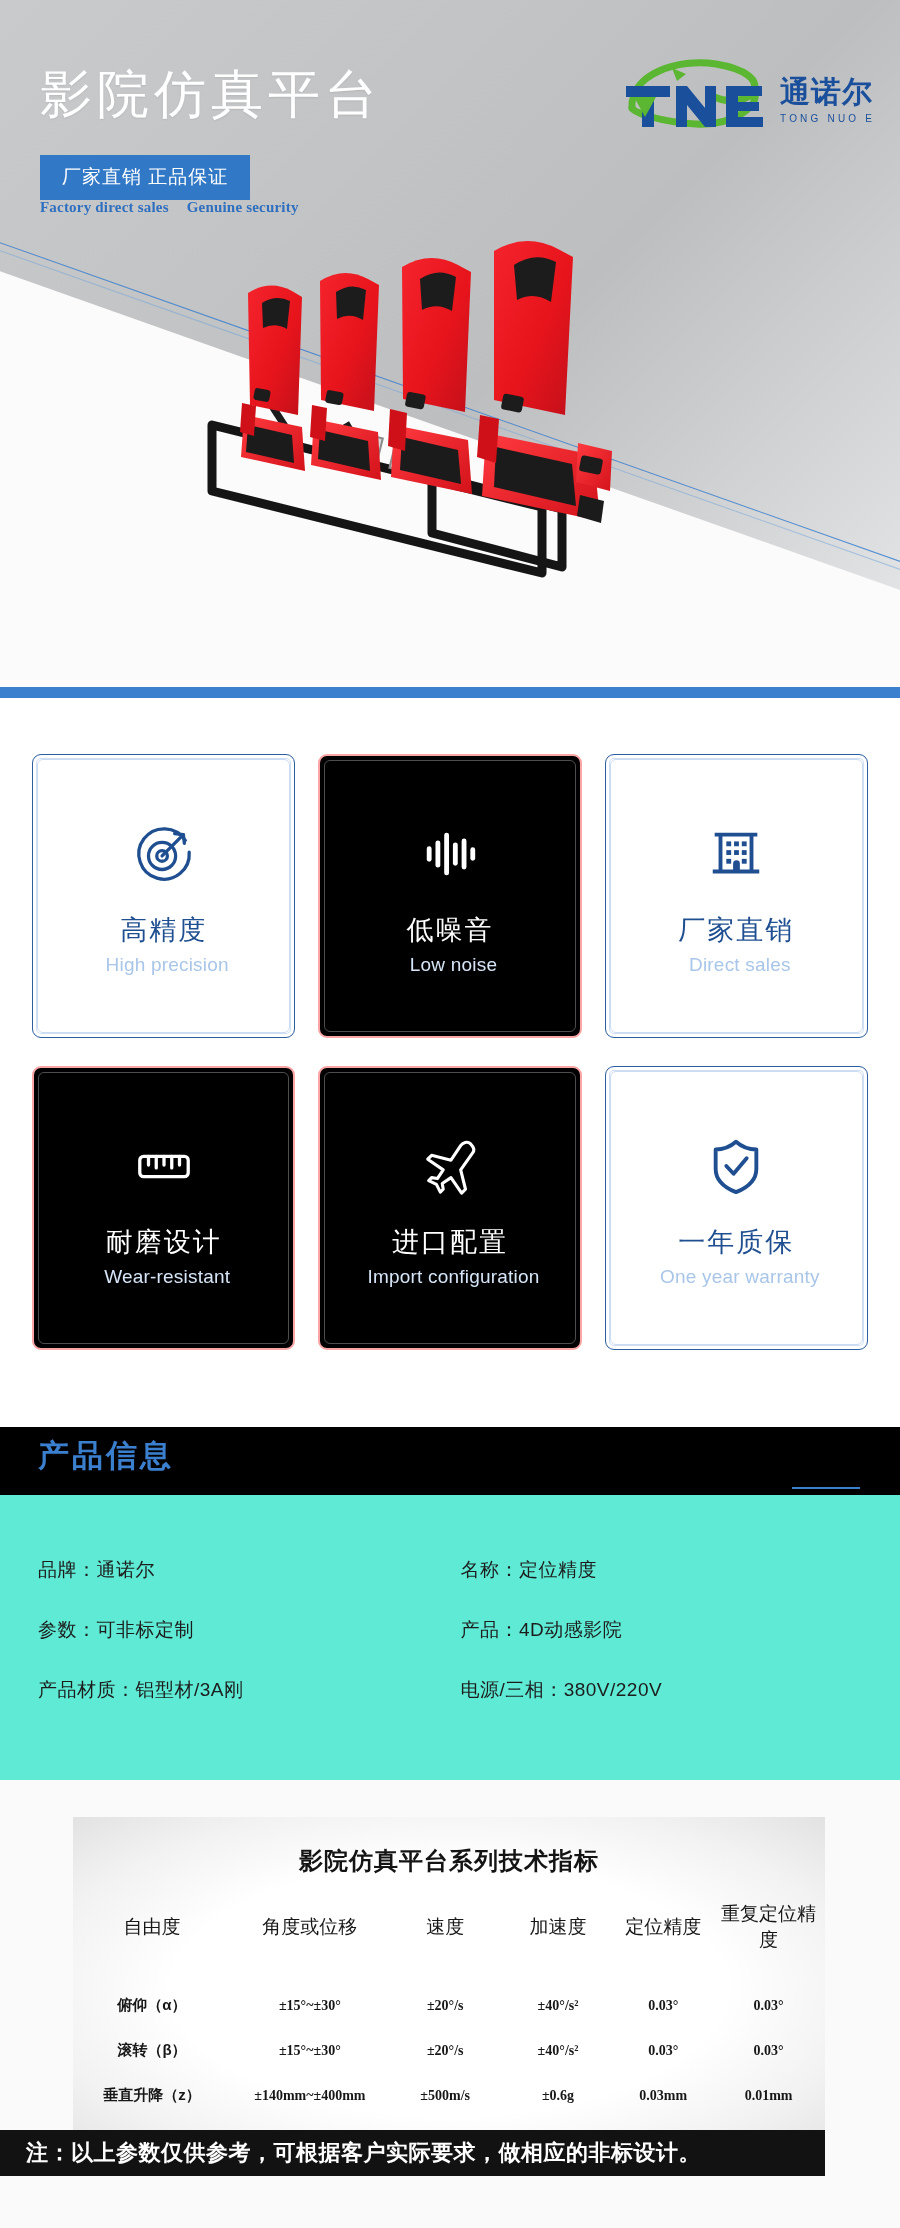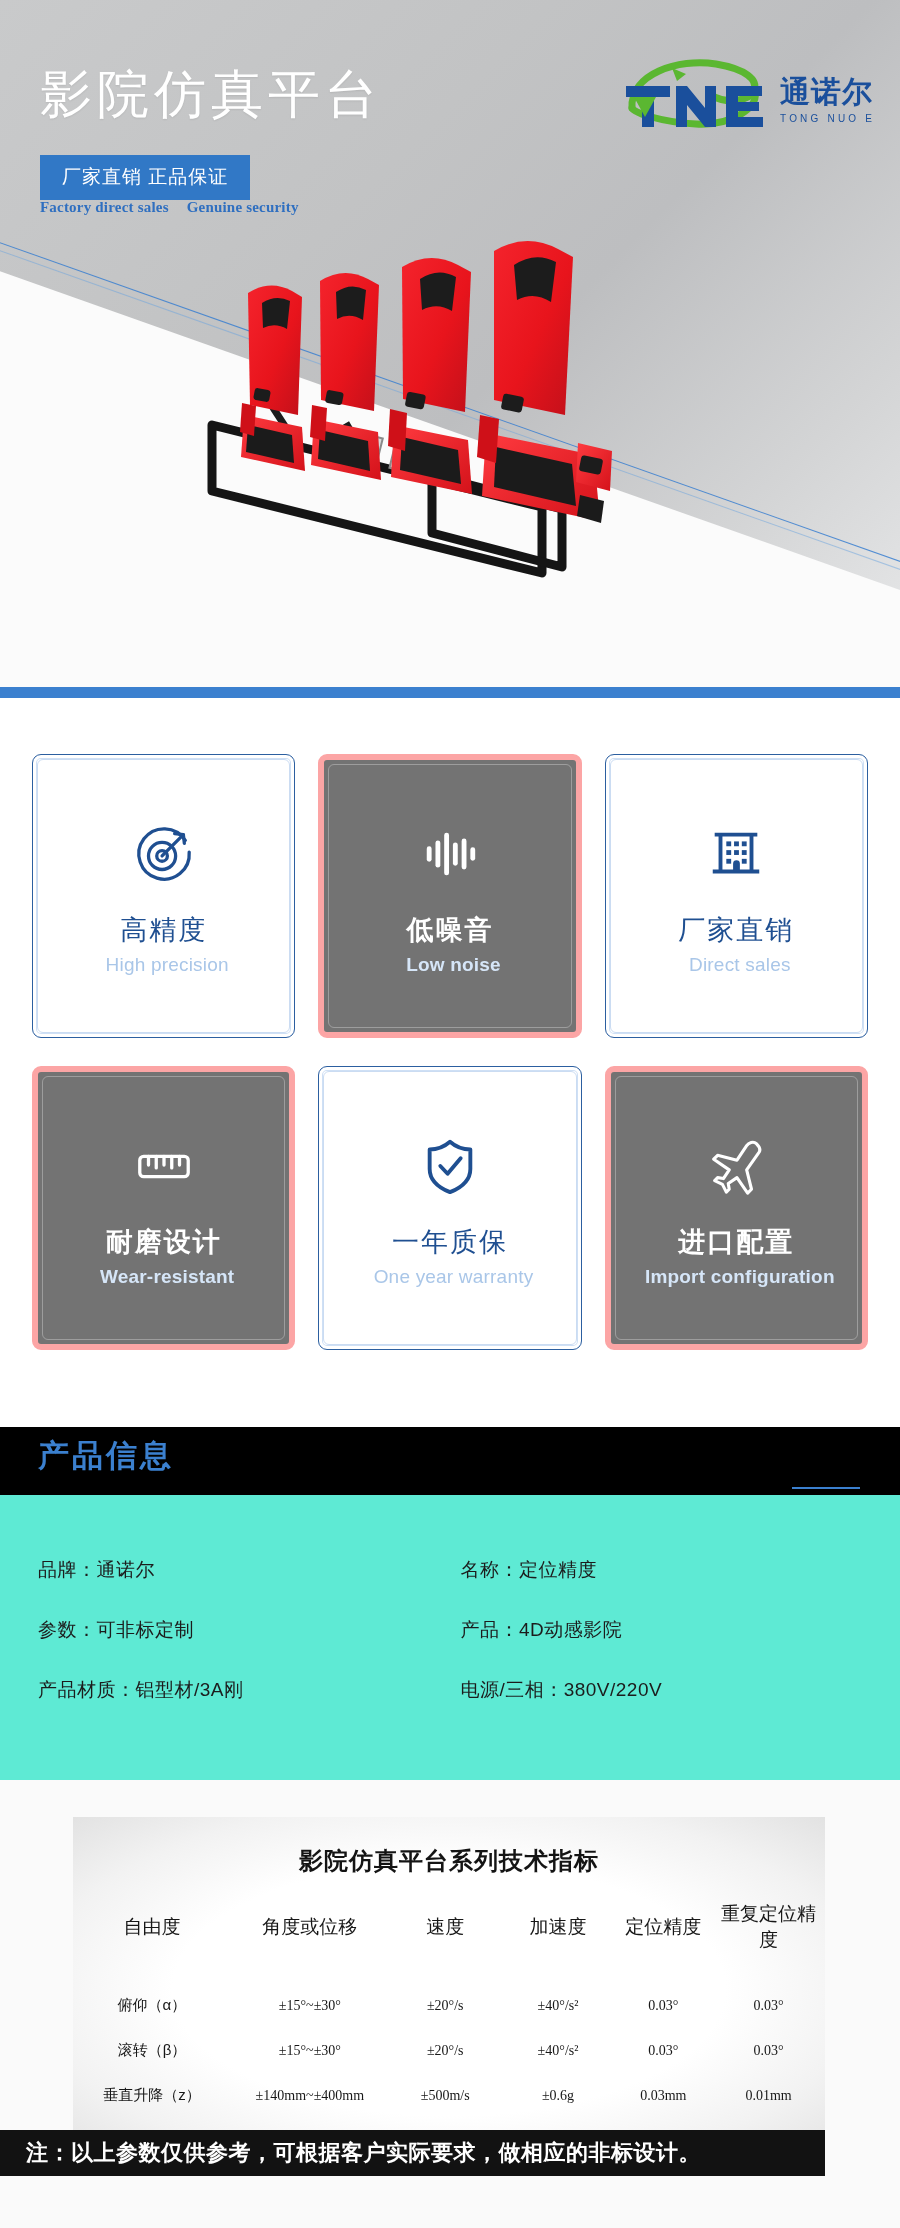--- a/index.html
+++ b/index.html
@@ -130,23 +130,22 @@
     box-shadow: 0 0 0 3px #ffffff inset, 0 0 0 4px #cfe0f5 inset;
   }
   .card.white::after {
     content:"";
     position:absolute; left:4px; top:4px; right:4px; bottom:4px;
     border:1px solid #cbdcf2;
     border-radius:6px;
     pointer-events:none;
   }
   .card.blue {
-    background: #737373;
-    border: 6px solid #fca5a5;
-    font-weight: bold;
+    background: #000000;
+    border: 2px solid #fca5a5;
   }
   .card.blue::after {
     content:"";
     position:absolute; left:4px; top:4px; right:4px; bottom:4px;
     border:1px solid rgba(255,255,255,.30);
     border-radius:6px;
     pointer-events:none;
   }
   .card .ico {
     height: 76px;
@@ -237,20 +236,21 @@
     font-size: 19px;
     color: #171717;
     padding: 4px 0 30px 0;
     text-align: center;
   }
   table.spec td {
     font-size: 14px;
     color: #171717;
     text-align: center;
     padding: 13px 0;
+    font-weight: bold;
   }
   table.spec td.dof {
     font-family: "Liberation Sans", sans-serif;
     font-size: 15px;
   }
   .spec-note {
     position: absolute;
     left: 0; top: 2130px;
     width: 825px; height: 46px;
     background: #121212;
@@ -425,39 +425,39 @@
         <div class="ico">
           <svg width="62" height="62" viewBox="0 0 64 64" fill="none" stroke="#ffffff" stroke-width="3.4" stroke-linecap="round" stroke-linejoin="round">
             <rect x="7" y="22" width="50" height="21" rx="4"></rect>
             <path d="M16 22 v9 M24 22 v12 M32 22 v9 M40 22 v12 M48 22 v9"></path>
           </svg>
         </div>
         <div class="cn">耐磨设计</div>
         <div class="en">Wear-resistant</div>
       </div>
 
+      <div class="card blue">
+        <div class="ico">
+          <svg width="62" height="62" viewBox="0 0 64 64" fill="none" stroke="#ffffff" stroke-width="3.2" stroke-linecap="round" stroke-linejoin="round">
+            <path d="M53 9 c-3 -3 -8 -1 -10 2 L33 26 L13 21 l-4 4 l16 11 l-6 9 l-6 -1 l-3 3 l8 4 l4 8 l3 -3 l-1 -6 l9 -6 l11 16 l4 -4 l-5 -20 L55 19 c3 -3 1 -7 -2 -10 Z"></path>
+          </svg>
+        </div>
+        <div class="cn">进口配置</div>
+        <div class="en">Import configuration</div>
+      </div>
+
       <div class="card white">
         <div class="ico">
           <svg width="62" height="62" viewBox="0 0 64 64" fill="none" stroke="#1f4f91" stroke-width="4" stroke-linecap="round" stroke-linejoin="round">
             <path d="M32 7 C24 14 16 15 11 15 v20 c0 13 11 20 21 24 c10 -4 21 -11 21 -24 V15 c-5 0 -13 -1 -21 -8 Z"></path>
             <path d="M22 32 l7.5 8 L43 24"></path>
           </svg>
         </div>
         <div class="cn">一年质保</div>
         <div class="en">One year warranty</div>
-      </div>
-
-      <div class="card blue">
-        <div class="ico">
-          <svg width="62" height="62" viewBox="0 0 64 64" fill="none" stroke="#ffffff" stroke-width="3.2" stroke-linecap="round" stroke-linejoin="round">
-            <path d="M53 9 c-3 -3 -8 -1 -10 2 L33 26 L13 21 l-4 4 l16 11 l-6 9 l-6 -1 l-3 3 l8 4 l4 8 l3 -3 l-1 -6 l9 -6 l11 16 l4 -4 l-5 -20 L55 19 c3 -3 1 -7 -2 -10 Z"></path>
-          </svg>
-        </div>
-        <div class="cn">进口配置</div>
-        <div class="en">Import configuration</div>
       </div>
 
     </div>
   </div>
 
   <div class="pinfo-head">
     <h2>产品信息</h2>
     <div class="pinfo-rule"></div>
   </div>
 

